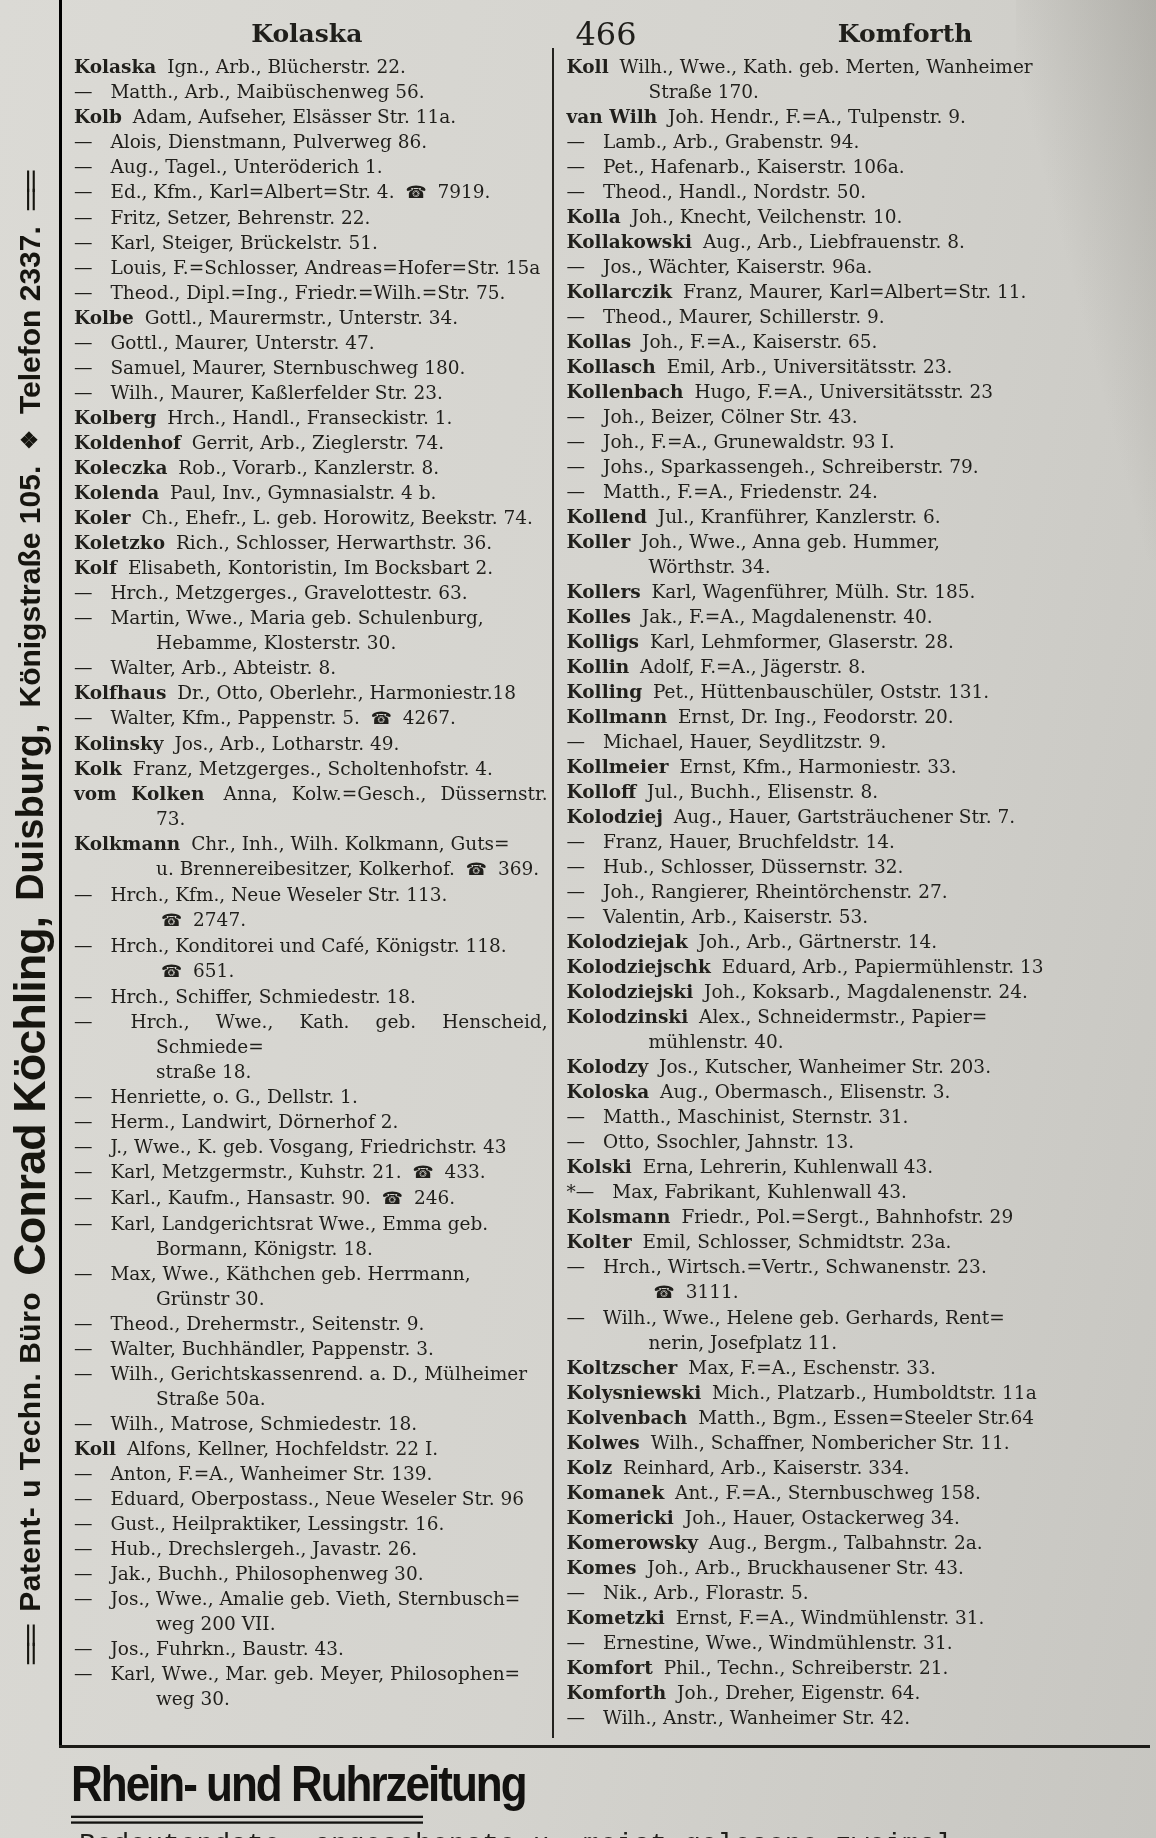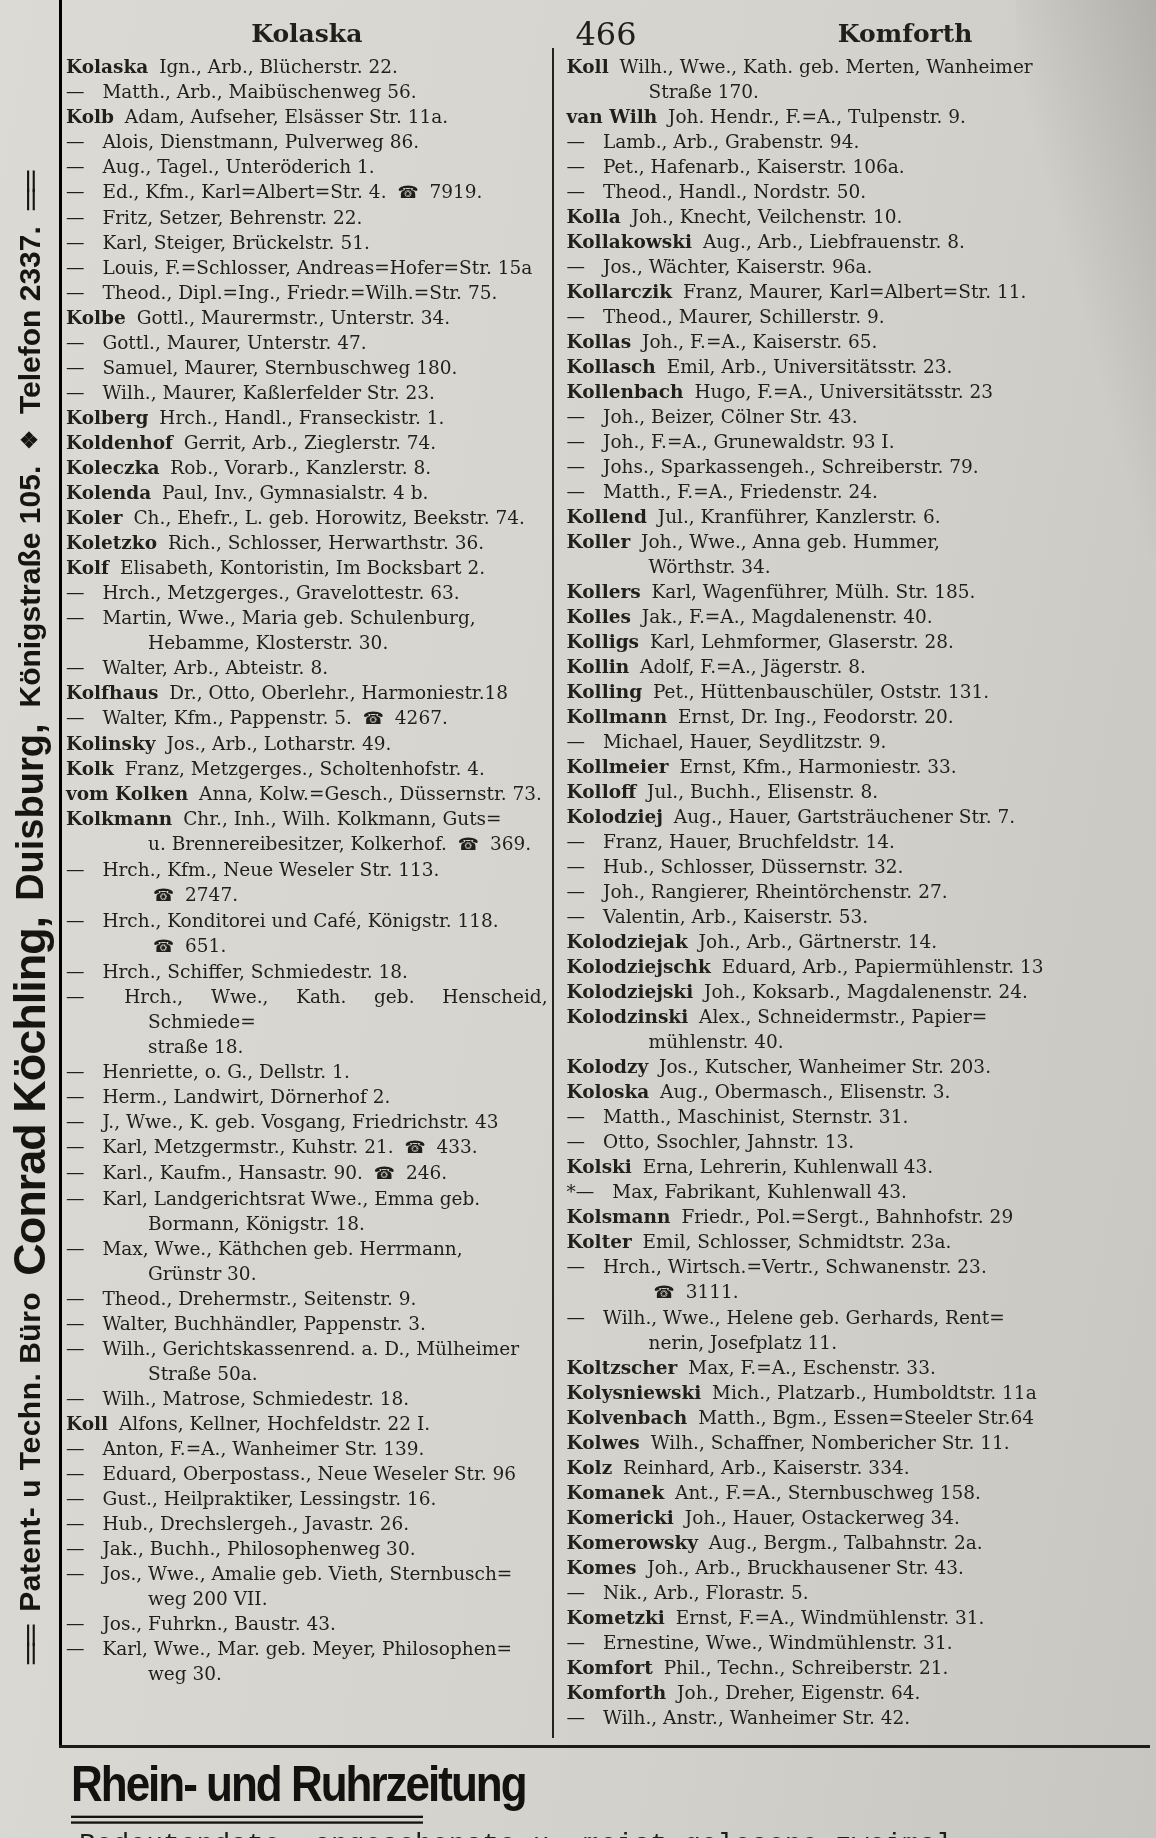--- a/index.html
+++ b/index.html
@@ -28,21 +28,21 @@
     position:absolute; left:59px; top:0; right:6px; bottom:92px;
     border-left:3px solid #000000;
   }
   .dir-header {
     display:grid; grid-template-columns:45% 10% 45%;
     padding-top:20px; font-weight:bold; font-size:25px; line-height:28px;
   }
   .dir-header > div { text-align:center; }
   .hdr-center { font-weight:normal; font-size:32px; }
   .columns { display:flex; height:calc(100% - 56px); overflow:hidden; }
-  .col { box-sizing:border-box; padding:6px 4px 0 4px; overflow:hidden; }
+  .col { box-sizing:border-box; padding:6px 4px 0 12px; overflow:hidden; }
   .col-left  { width:45%; }
   .col-right { width:55%; border-left:2px solid #23221e; padding-left:13px; }
   .entry {
     font-size:18.5px; line-height:25px;
     padding-left:82px; text-indent:-82px;
     white-space:pre-wrap; text-align:justify;
   }
   .head { font-weight:bold; margin-right:5px; }
   .head.dash { font-weight:normal; margin-right:12px; }
   .phone-icon { font-family:"DejaVu Sans", sans-serif; font-size:17px; padding:0 5px; font-weight:bold; }

